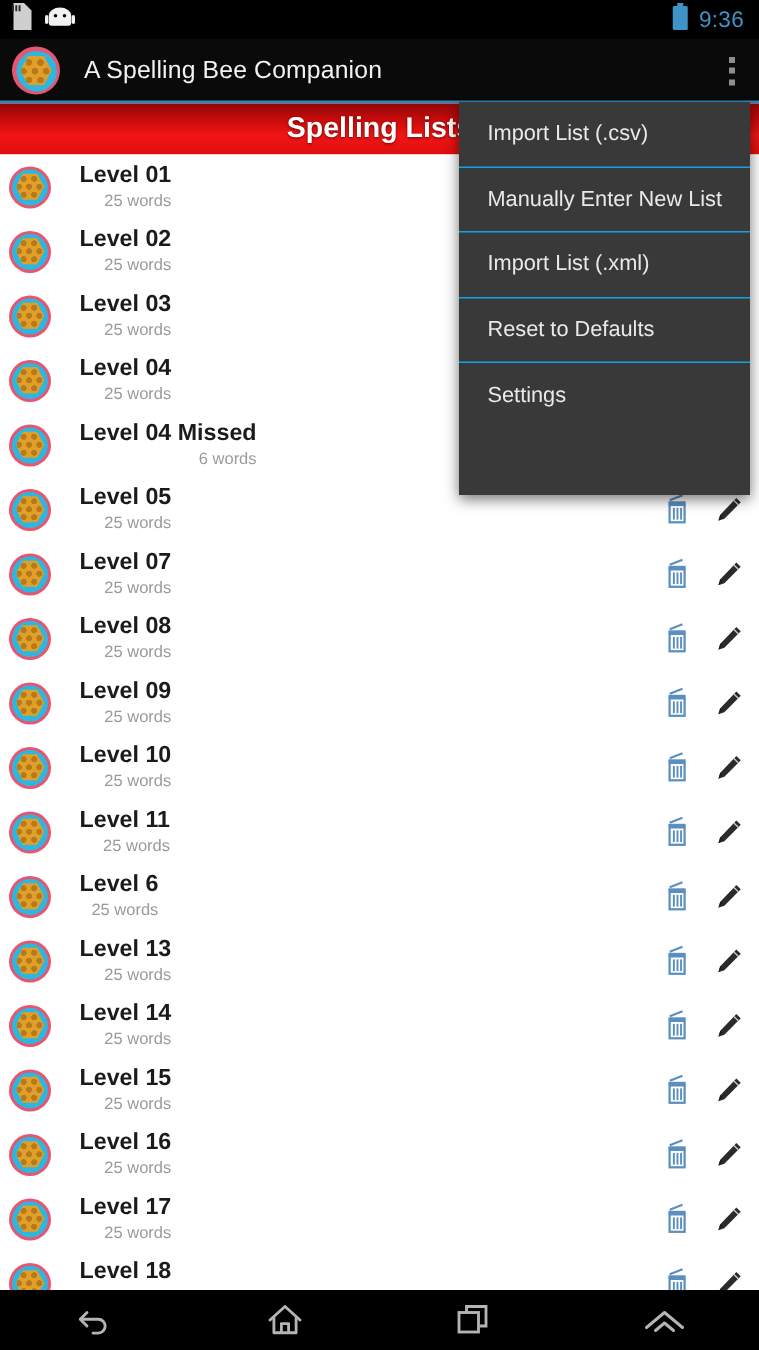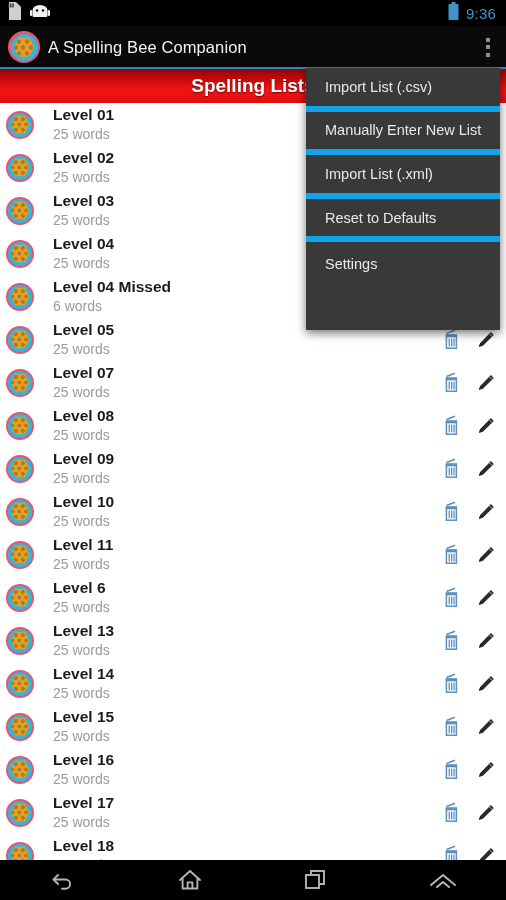--- a/index.html
+++ b/index.html
@@ -44,21 +44,21 @@
     content:""; position:absolute; inset:0;
     background-image:
       radial-gradient(circle at 25% 22%, #b9781a 0 2.1px, transparent 2.3px),
       radial-gradient(circle at 62% 22%, #b9781a 0 2.1px, transparent 2.3px),
       radial-gradient(circle at 8% 50%,  #b9781a 0 2.1px, transparent 2.3px),
       radial-gradient(circle at 44% 50%, #b9781a 0 2.1px, transparent 2.3px),
       radial-gradient(circle at 80% 50%, #b9781a 0 2.1px, transparent 2.3px),
       radial-gradient(circle at 25% 78%, #b9781a 0 2.1px, transparent 2.3px),
       radial-gradient(circle at 62% 78%, #b9781a 0 2.1px, transparent 2.3px);
   }
-  .app-title{ color:#f2f2f2; font-size:16.5px; margin-left:8px; letter-spacing:.1px; }
+  .app-title{ color:#f2f2f2; font-size:16.5px; margin-left:16px; letter-spacing:.1px; }
   .overflow{
     margin-left:auto; width:36px; height:42px; display:flex; flex-direction:column;
     align-items:center; justify-content:center; gap:3.5px; cursor:pointer;
   }
   .overflow i{ display:block; width:4px; height:4px; background:#8e8e8e; }
   .ab-underline{ position:absolute; top:67px; left:0; width:506px; height:2px; background:#2e87b8; }
 
   
   .banner{
     position:absolute; top:69px; left:0; width:506px; height:34px;
@@ -95,38 +95,38 @@
     content:""; position:absolute; inset:0;
     background-image:
       radial-gradient(circle at 25% 22%, #b9781a 0 1.9px, transparent 2.1px),
       radial-gradient(circle at 62% 22%, #b9781a 0 1.9px, transparent 2.1px),
       radial-gradient(circle at 8% 50%,  #b9781a 0 1.9px, transparent 2.1px),
       radial-gradient(circle at 44% 50%, #b9781a 0 1.9px, transparent 2.1px),
       radial-gradient(circle at 80% 50%, #b9781a 0 1.9px, transparent 2.1px),
       radial-gradient(circle at 25% 78%, #b9781a 0 1.9px, transparent 2.1px),
       radial-gradient(circle at 62% 78%, #b9781a 0 1.9px, transparent 2.1px);
   }
-  .rowtext{ margin-left:19px; display:flex; flex-direction:column; justify-content:center; }
+  .rowtext{ margin-left:19px; display:flex; flex-direction:column; justify-content:center;text-align:right; }
   .rowtitle{ font-size:15.5px; font-weight:bold; color:#1b1b1b; line-height:1.18; }
-  .rowsub{ font-size:14px; color:#9a9a9a; line-height:1.3; margin-top:1px; }
+  .rowsub{ font-size:11px; color:#9a9a9a; line-height:1.3; margin-top:1px; }
   .rowactions{
     margin-left:auto; display:flex; align-items:center; gap:14px; padding-right:10px;
   }
   .ico{ width:20px; height:22px; display:block; }
 
   
   .menu{
     position:absolute; top:68px; left:306px; width:194px; height:262px;
     background:#393939; box-shadow:0 3px 9px rgba(0,0,0,.55);
     z-index:40;
   }
   .menu-item{
     height:43.6px; display:flex; align-items:center;
     padding-left:19px; color:#e9e9e9; font-size:14.5px;
-    border-bottom:6px solid #0ea5e9; cursor:pointer;
+    border-bottom:1px solid #0ea5e9; cursor:pointer;
   }
   .menu-item:last-child{ border-bottom:none; }
 
   
   .navbar{
     position:absolute; bottom:0; left:0; width:506px; height:40px;
     background:#000; display:flex; align-items:center; z-index:50;
   }
   .navbtn{ flex:1; display:flex; align-items:center; justify-content:center; height:40px; cursor:pointer; }
 </style>

